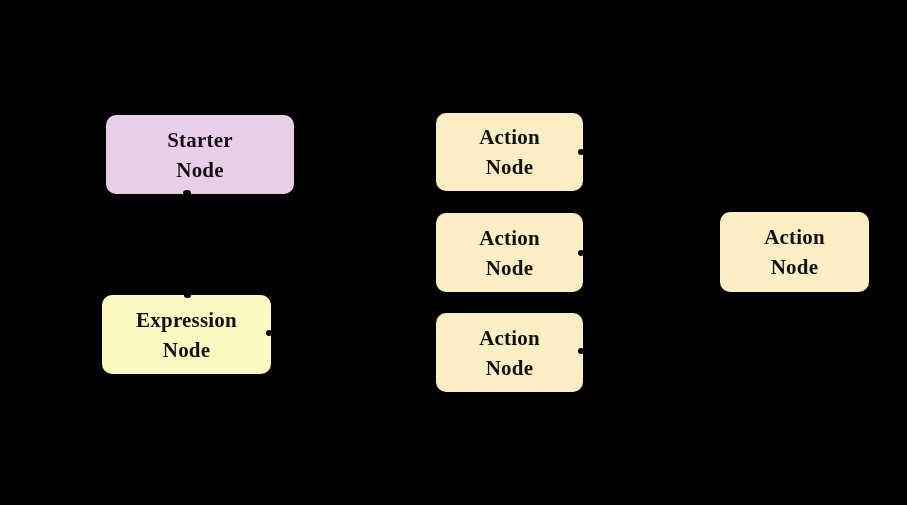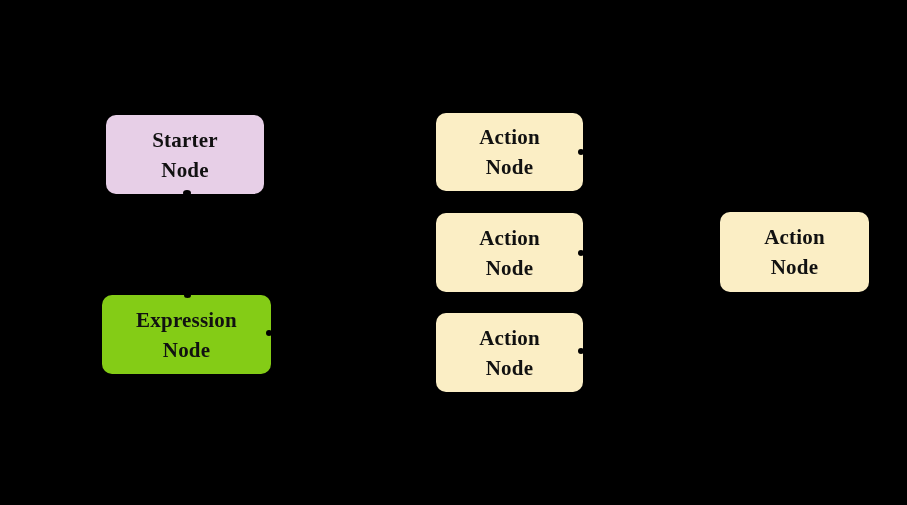--- a/index.html
+++ b/index.html
@@ -26,21 +26,21 @@
   .node-label {
     color: #111111;
     font-weight: 700;
     font-size: 21px;
     line-height: 30px;
     text-align: center;
     white-space: pre-line;
     letter-spacing: 0.2px;
   }
   
-  .n-starter      { left: 106px; top: 115px; width: 158px; height: 79px; }
+  .n-starter      { left: 106px; top: 115px; width: 188px; height: 79px; }
   .n-expression   { left: 102px; top: 295px; width: 169px; height: 79px; }
   .n-action-1     { left: 436px; top: 113px; width: 147px; height: 78px; }
   .n-action-2     { left: 436px; top: 213px; width: 147px; height: 79px; }
   .n-action-3     { left: 436px; top: 313px; width: 147px; height: 79px; }
   .n-action-right { left: 720px; top: 212px; width: 149px; height: 80px; }
 
   
   .artifact {
     position: absolute;
     background: #000000;
@@ -56,21 +56,21 @@
 </head>
 <body>
 
 <div class="canvas">
 
   <div class="node n-starter" style="background-color: rgb(231, 207, 231);">
     <span class="node-label">Starter
 Node</span>
   </div>
 
-  <div class="node n-expression" style="background-color: #84cc16;">
+  <div class="node n-expression" style="background-color: #fef9c3;">
     <span class="node-label">Expression
 Node</span>
   </div>
 
   <div class="node n-action-1" style="background-color: rgb(251, 238, 197);">
     <span class="node-label">Action
 Node</span>
   </div>
 
   <div class="node n-action-2" style="background-color: rgb(251, 238, 197);">

